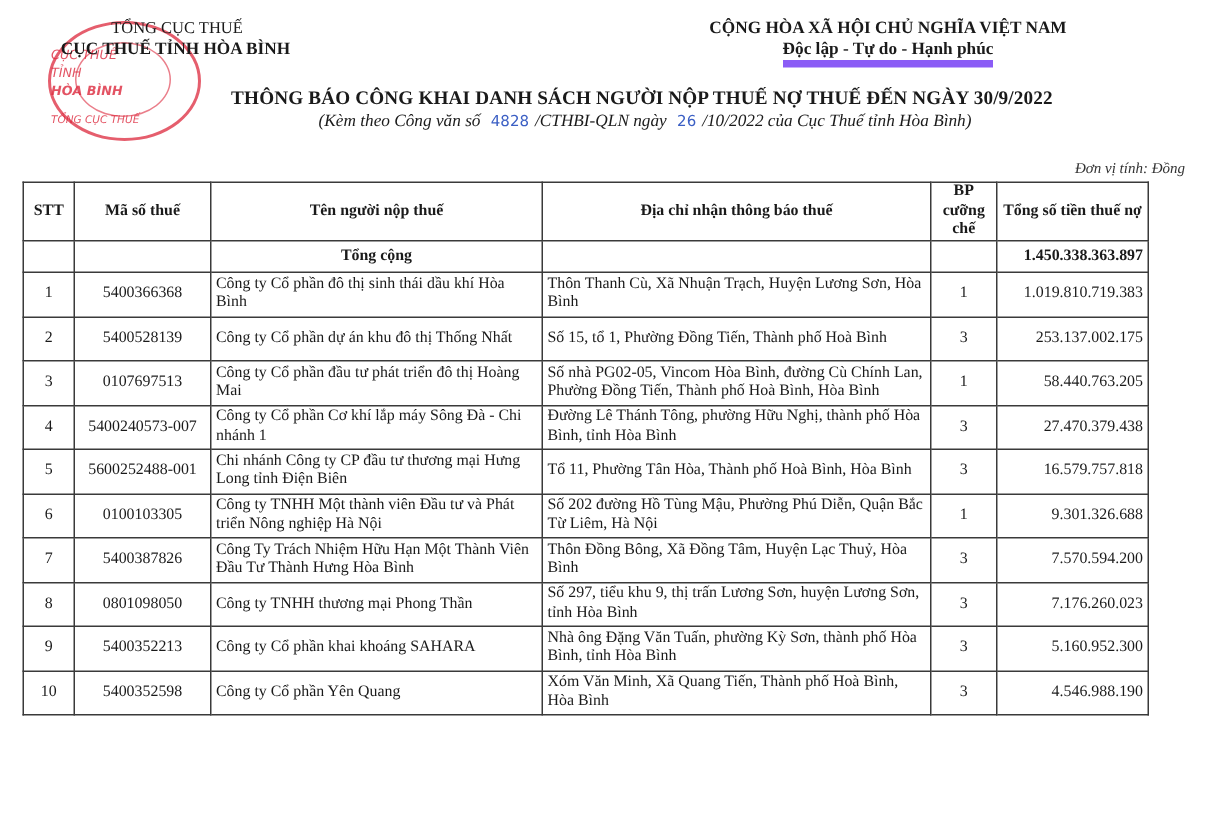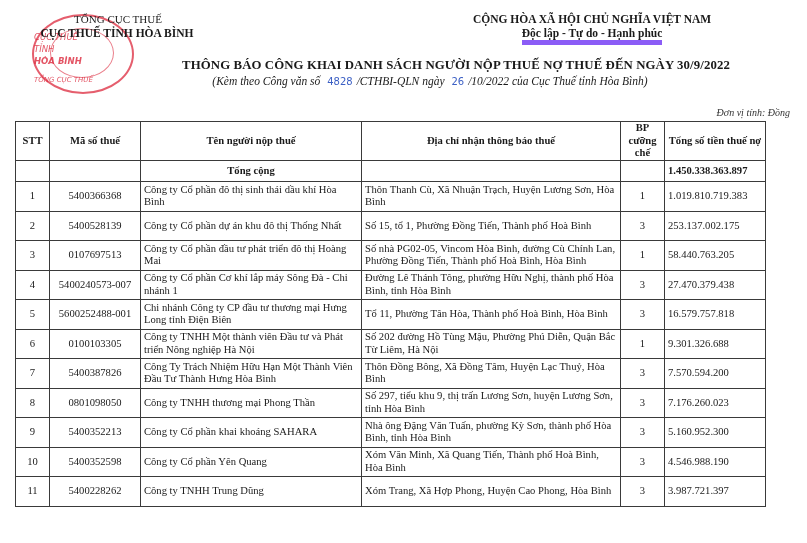--- a/index.html
+++ b/index.html
@@ -4,34 +4,34 @@
 <style>
   html, body { margin:0; padding:0; background:#ffffff; }
   body { width:807px; height:543px; position:relative; overflow:hidden;
          font-family:"Liberation Serif", "DejaVu Serif", serif; color:#1a1a1a; }
   .abs { position:absolute; }
   .agency1 { left:58px; top:13px; width:120px; text-align:center; font-size:11px; }
   .agency2 { left:22px; top:27px; width:190px; text-align:center; font-size:11.5px; font-weight:bold; }
   .nation1 { left:422px; top:13px; width:340px; text-align:center; font-size:11.5px; font-weight:bold; }
   .nation2 { left:422px; top:27px; width:340px; text-align:center; font-size:11.5px; font-weight:bold; }
   .nation2 span { border-bottom:5px solid #8b5cf6; padding-bottom:1px; }
-  .title { left:148px; top:58px; width:560px; text-align:center; font-size:12.8px; font-weight:bold; letter-spacing:0.1px;margin-left:28px; }
+  .title { left:148px; top:58px; width:560px; text-align:center; font-size:12.8px; font-weight:bold; letter-spacing:0.1px; }
   .subtitle { left:160px; top:75px; width:540px; text-align:center; font-size:11.5px; font-style:italic; }
   .hand { color:#3b5fc4; font-family:"DejaVu Sans", sans-serif; font-style:normal; font-size:10px; padding:0 4px; }
   .unit { left:680px; top:107px; width:110px; text-align:right; font-size:10px; font-style:italic; color:#333; }
   .stamp { left:32px; top:14px; width:98px; height:76px; border:2px solid rgba(220,40,60,0.75);
            border-radius:50%; pointer-events:none; }
   .stamp-inner { position:absolute; left:16px; top:12px; width:62px; height:48px; border:1px solid rgba(220,40,60,0.6); border-radius:50%; }
   .stamp-text { position:absolute; width:100%; text-align:left; color:rgba(220,40,60,0.8);
                 font-family:"DejaVu Sans", sans-serif; font-size:8.5px; font-style:italic; }
   table { position:absolute; left:15px; top:121px; border-collapse:collapse; table-layout:fixed; }
   td, th { border:1px solid #3a3a3a; font-size:10.6px; padding:0 3px; line-height:12.5px; vertical-align:middle; }
   th { font-weight:bold; text-align:center; height:38px; }
   td.c { text-align:center; }
-  td.r { text-align:left;margin-top:48px; }
+  td.r { text-align:right;margin-top:48px; }
   tr.total td { height:20px; font-weight:bold; }
   tr.row td { height:28.5px; }
 </style>
 </head>
 <body>
 
 <div class="abs stamp">
   <div class="stamp-inner"></div>
   <div class="stamp-text" style="top:16px;">CỤC THUẾ</div>
   <div class="stamp-text" style="top:28px;">TỈNH</div>
@@ -153,22 +153,14 @@
         <td class="r">5.160.952.300</td>
       </tr>
       <tr class="row">
         <td class="c">10</td>
         <td class="c">5400352598</td>
         <td>Công ty Cổ phần Yên Quang</td>
         <td>Xóm Văn Minh, Xã Quang Tiến, Thành phố Hoà Bình, Hòa Bình</td>
         <td class="c">3</td>
         <td class="r">4.546.988.190</td>
       </tr>
-      <tr class="row">
-        <td class="c">11</td>
-        <td class="c">5400228262</td>
-        <td>Công ty TNHH Trung Dũng</td>
-        <td>Xóm Trang, Xã Hợp Phong, Huyện Cao Phong, Hòa Bình</td>
-        <td class="c">3</td>
-        <td class="r">3.987.721.397</td>
-      </tr>
     </tbody>
 </table>
 
 </body></html>

